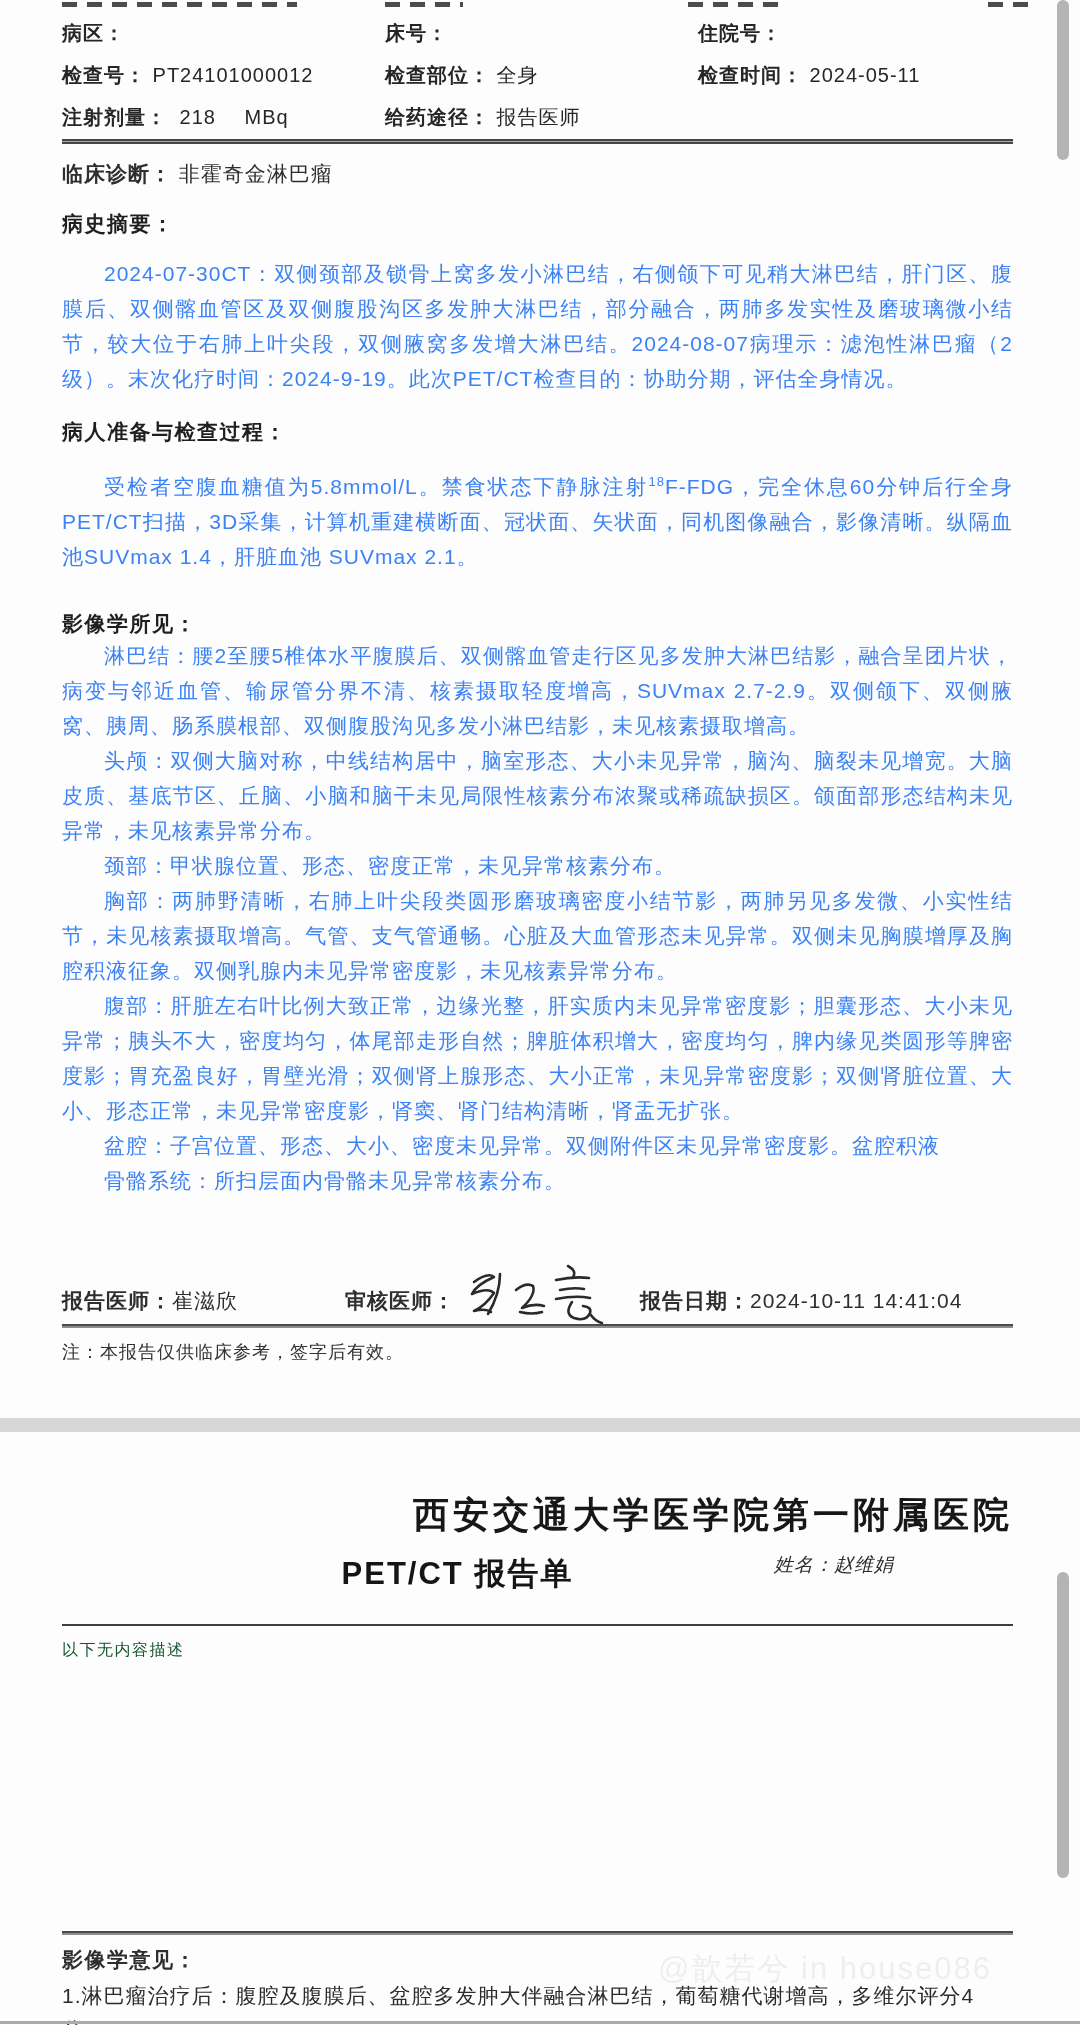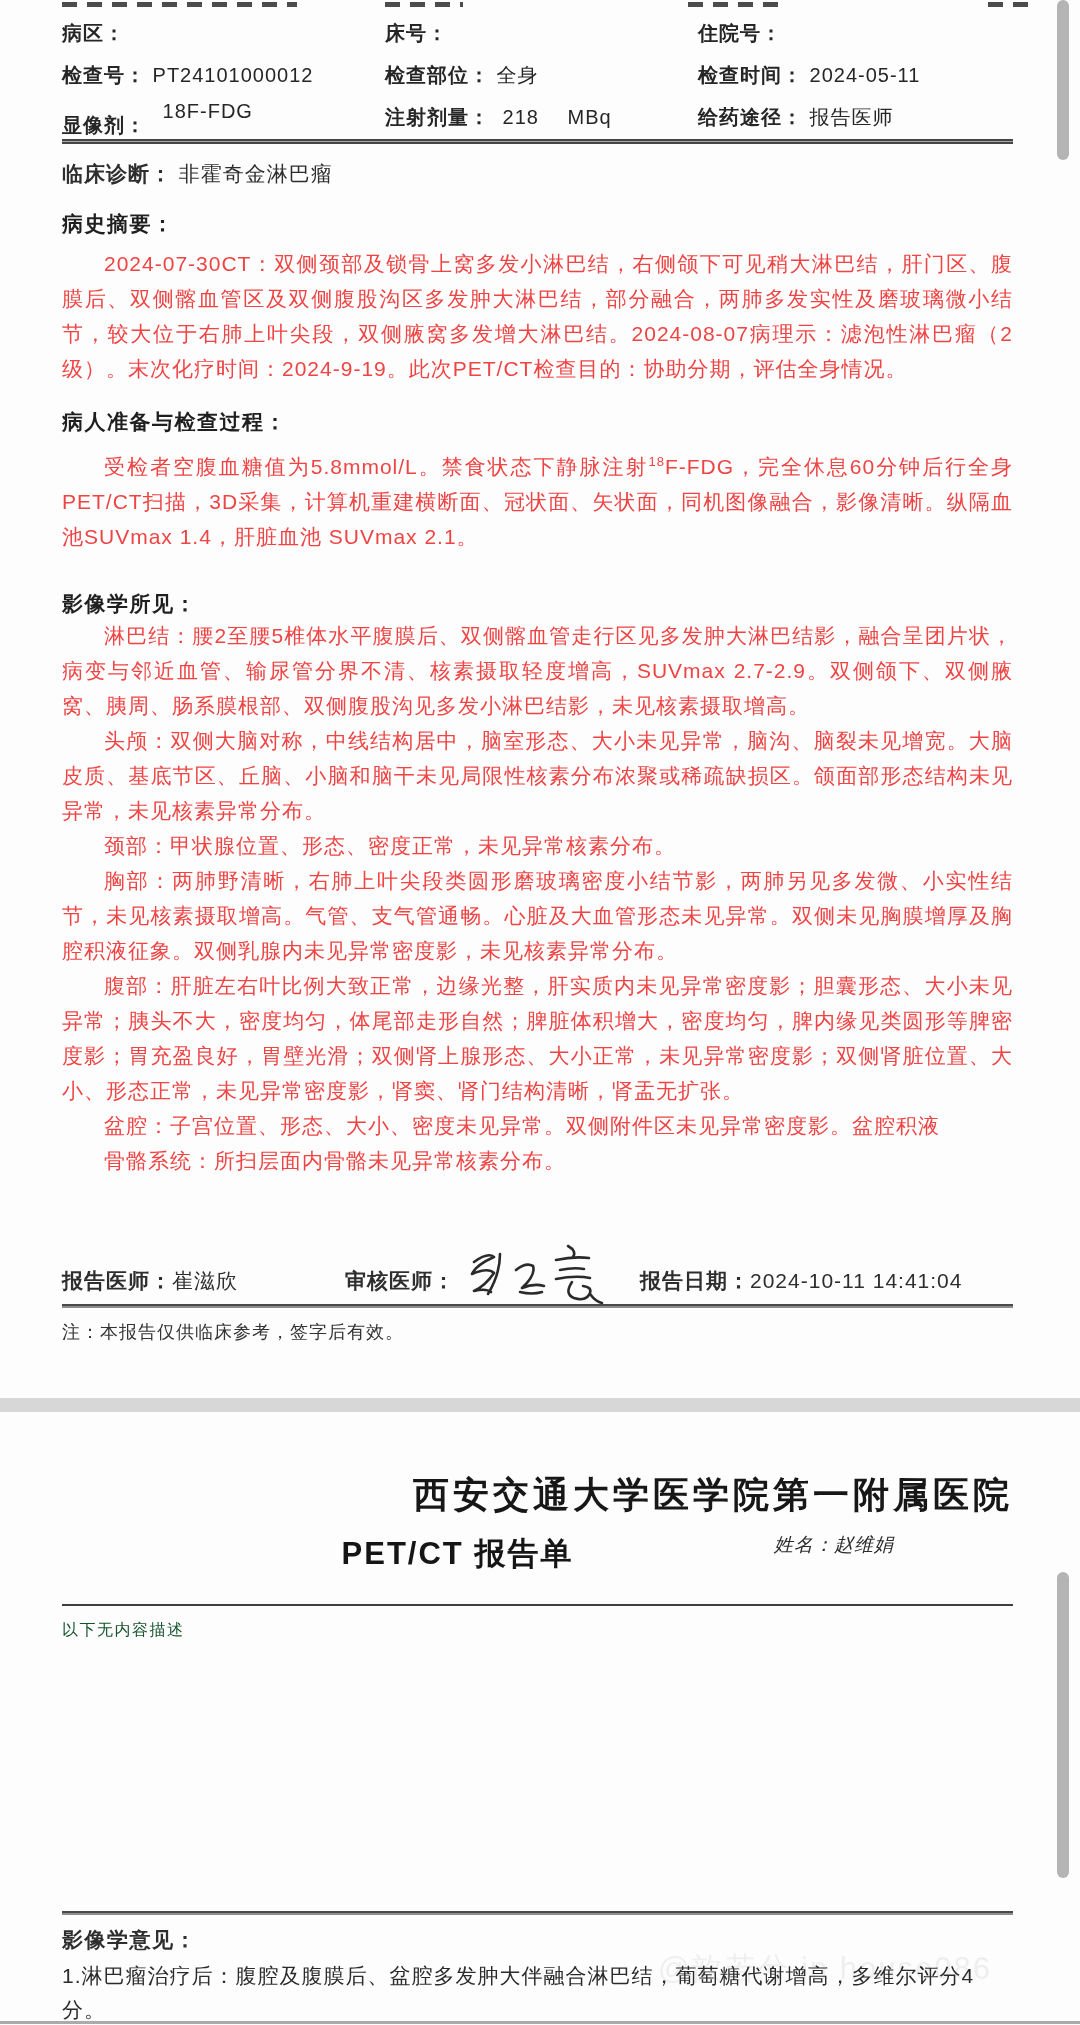--- a/index.html
+++ b/index.html
@@ -27,22 +27,22 @@
   .dose-val{margin-left:6px;}
   .dose-unit{margin-left:22px;}
 
   .rule-double{height:5px;margin-top:7px;
     background:linear-gradient(#454545 0 2px,#a8a8a8 2px 3px,#454545 3px 5px);}
   .rule-thick{height:4px;background:linear-gradient(#4a4a4a 0 2px,#8d8d8d 2px 4px);}
   .rule-thin{height:2px;background:#3f3f3f;}
 
   .dx-line{margin-top:16px;font-size:21px;line-height:28px;letter-spacing:1px;}
   .sec-title{margin-top:22px;font-size:21px;font-weight:bold;letter-spacing:1.5px;color:#1f1f1f;line-height:28px;}
-  p.body{margin:8px 0 0 0;font-size:21px;line-height:35px;letter-spacing:1px;
-    text-align:justify;text-indent:2em;color:#ef4444;}
+  p.body{margin:18px 0 0 0;font-size:21px;line-height:35px;letter-spacing:1px;
+    text-align:justify;text-indent:2em;color:#3b82f6;}
   sup{font-size:13px;}
 
   .findings-title{margin-top:36px;}
   .findings p.body{margin-top:0;}
 
   
   .sig-row{position:relative;margin-top:80px;height:46px;font-size:21px;line-height:46px;letter-spacing:1px;}
   .sig-reporter{position:absolute;left:0;top:0;}
   .sig-reviewer{position:absolute;left:283px;top:0;}
   .sig-svg{position:absolute;left:398px;top:-26px;}
@@ -97,24 +97,20 @@
     </div>
     <div class="cell">
       <span class="lbl">检查部位：</span>
       <span class="val">全身</span>
     </div>
     <div class="cell">
       <span class="lbl">检查时间：</span>
       <span class="val">2024-05-11</span>
     </div>
 
-    <div class="cell tracer-cell">
-      <span class="lbl">显像剂：</span>
-      <span class="val">18F-FDG</span>
-    </div>
     <div class="cell">
       <span class="lbl">注射剂量：</span>
       <span class="val dose-val">218</span>
       <span class="val dose-unit">MBq</span>
     </div>
     <div class="cell">
       <span class="lbl">给药途径：</span>
       <span class="val">报告医师</span>
     </div>
   </div>

